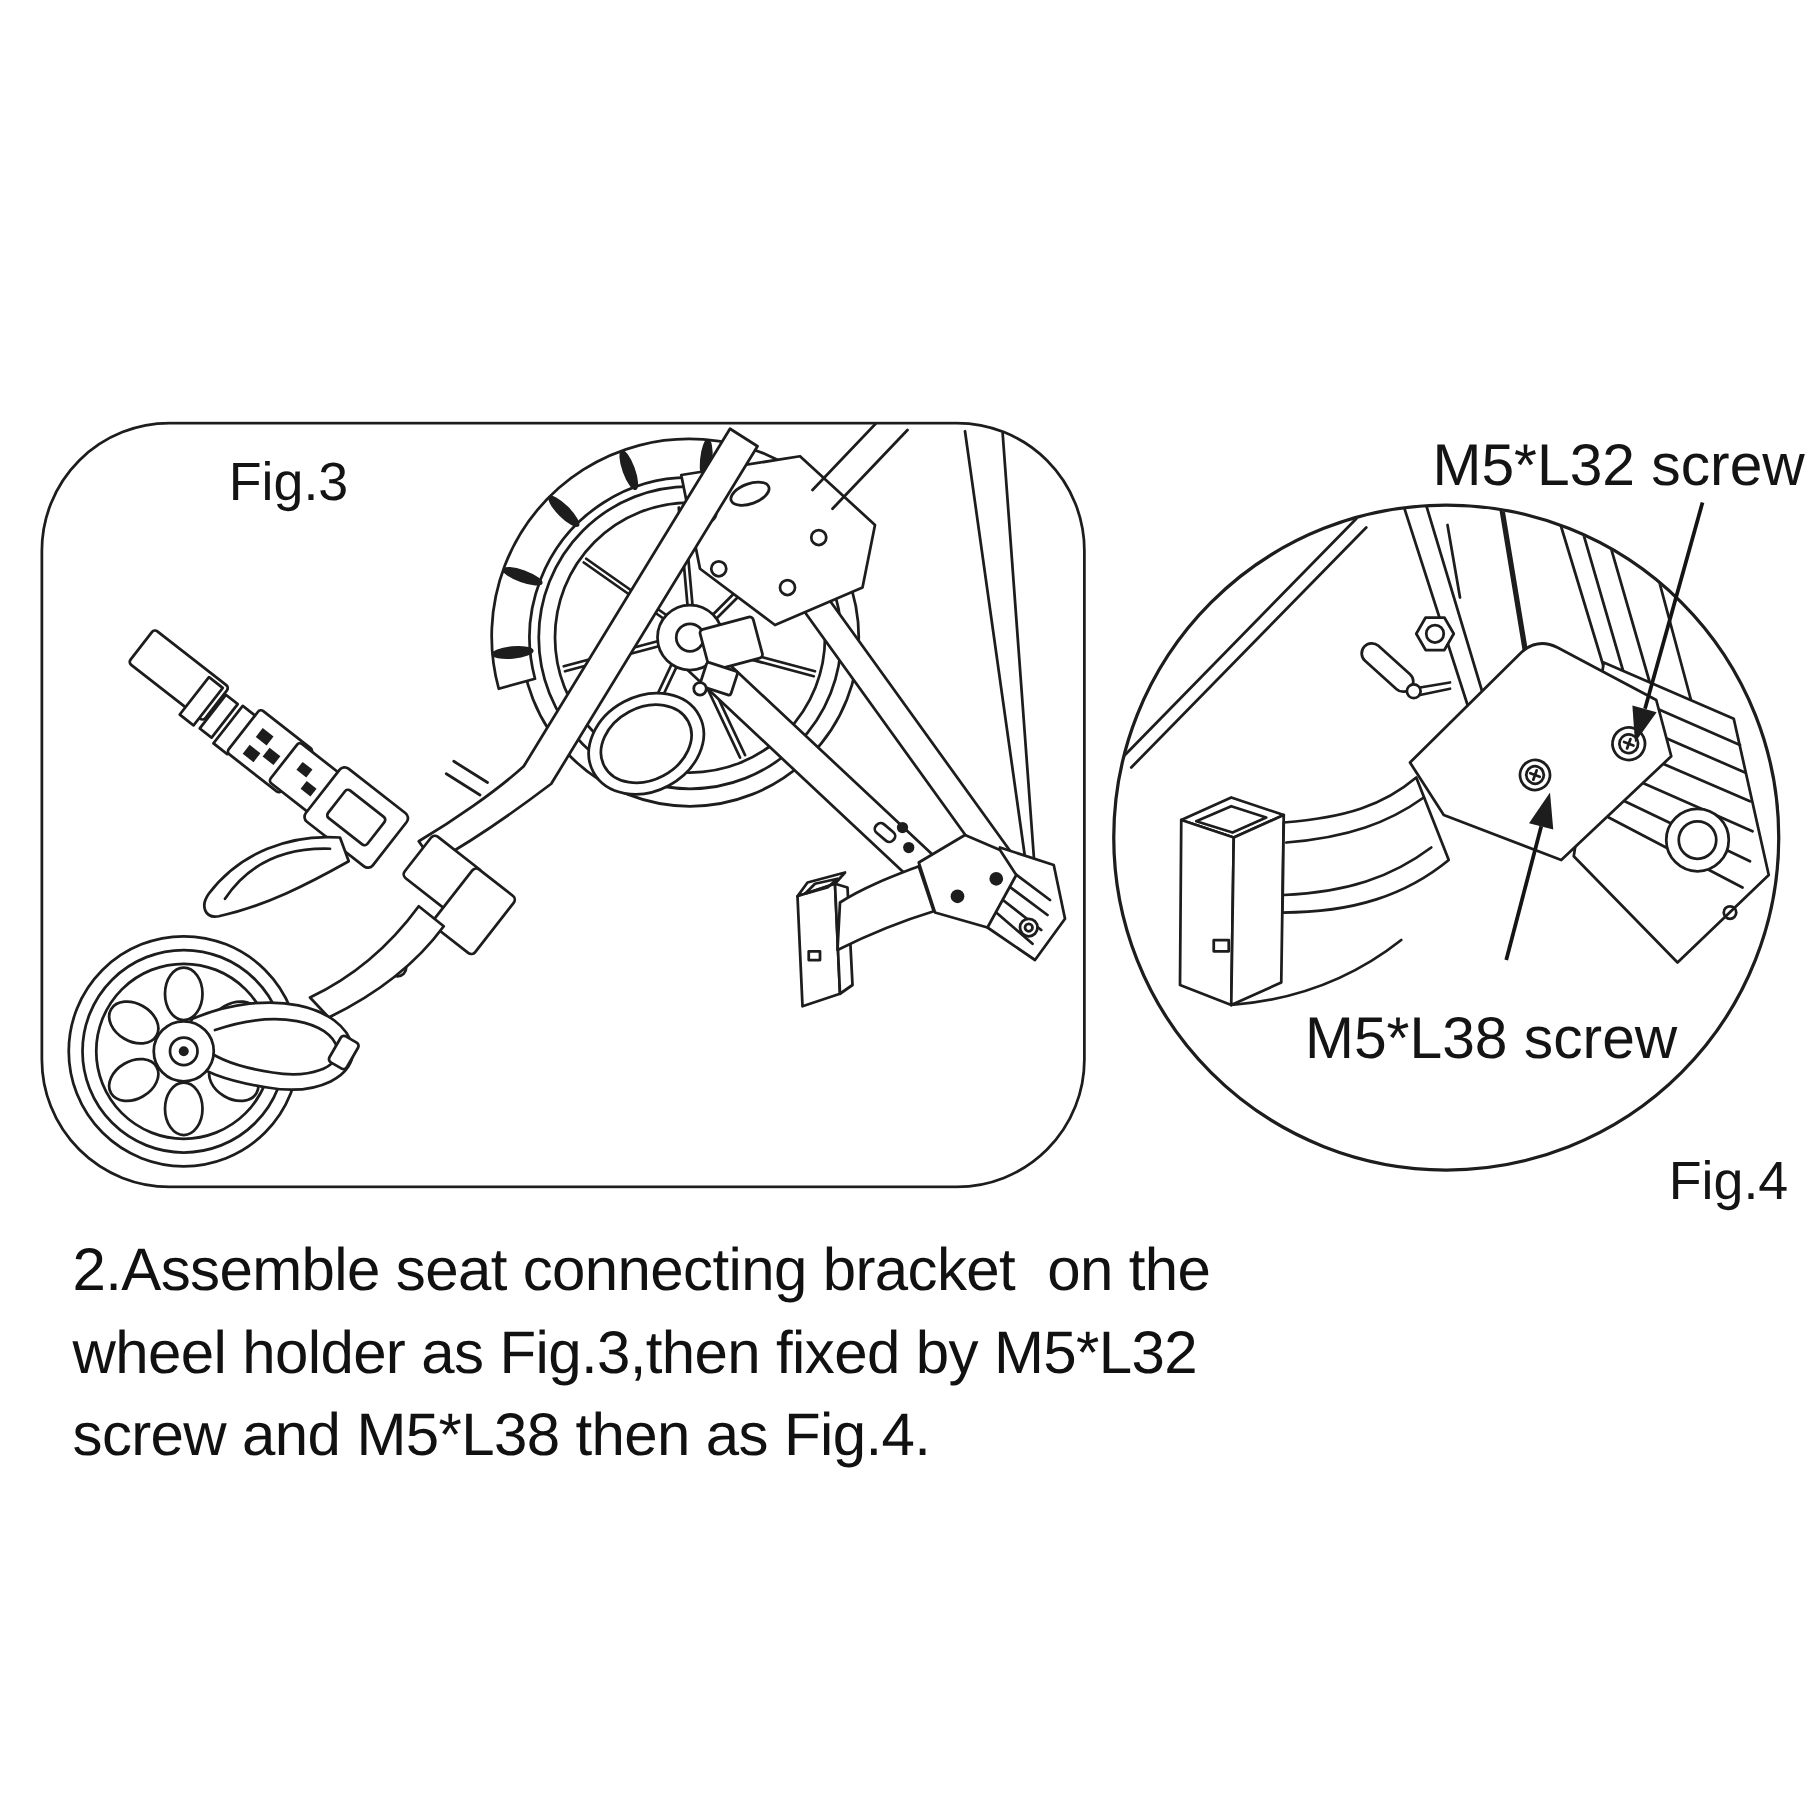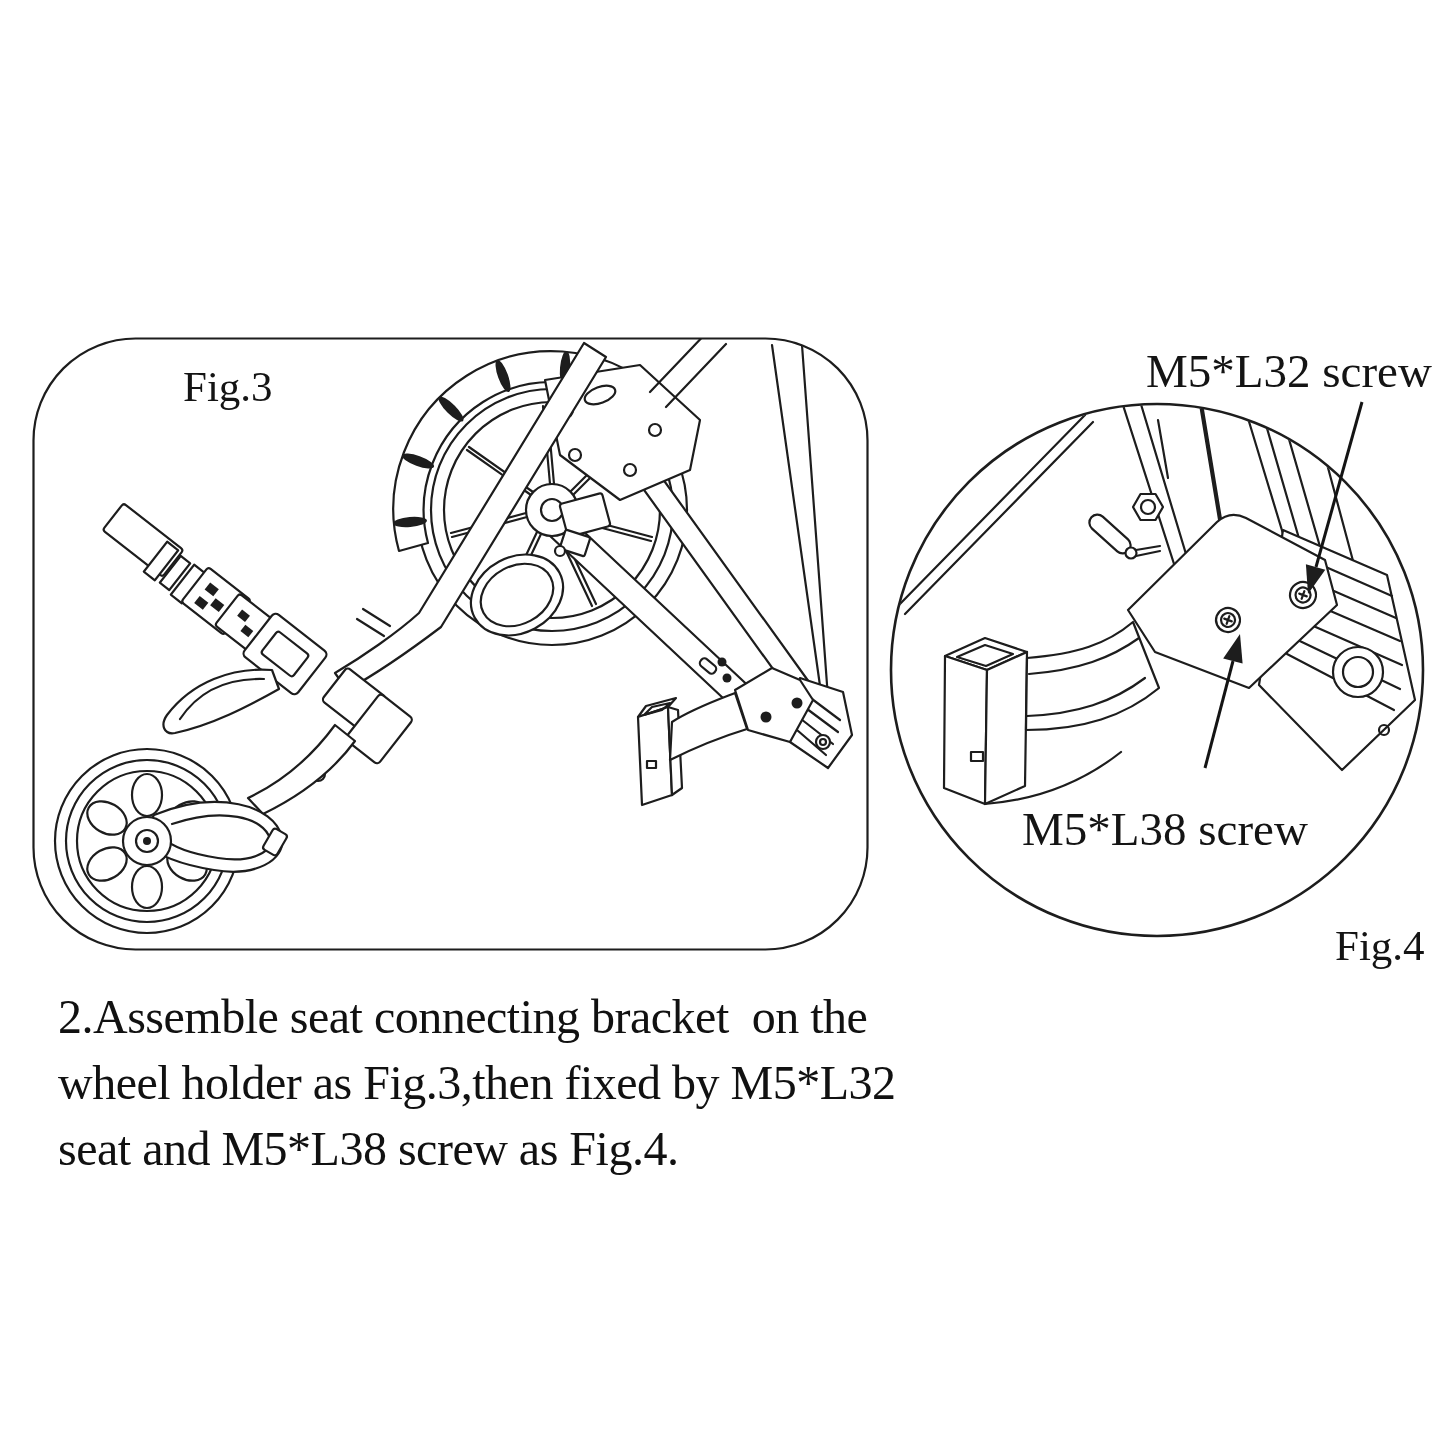--- a/index.html
+++ b/index.html
@@ -1,17 +1,17 @@
 <!DOCTYPE html>
 <html><head>
 <meta charset="utf-8">
 <style>
   html,body{margin:0;padding:0;background:#ffffff;}
   .page{position:relative;width:1445px;height:1445px;background:#ffffff;overflow:hidden;
-        font-family:Liberation Serif, serif;color:#1a1a1a;}
+        font-family:Liberation Sans, sans-serif;color:#1a1a1a;}
   .abs{position:absolute;}
   .figlabel{font-size:43px;color:#141414;white-space:pre;}
   .callout{font-size:47px;color:#141414;white-space:pre;}
   .instr{font-size:48px;line-height:66px;letter-spacing:-0.5px;color:#111;white-space:pre;}
   svg{display:block;}
   .ln{fill:none;stroke:#1d1d1d;stroke-width:2.2;stroke-linecap:round;stroke-linejoin:round;}
   .fw{fill:#ffffff;stroke:#1d1d1d;stroke-width:2.2;stroke-linejoin:round;}
   .fb{fill:#1d1d1d;stroke:none;}
   .thick{stroke-width:4.2;}
   .arr{fill:none;stroke:#141414;stroke-width:3;}
@@ -265,23 +265,23 @@
       <polygon class="fb" points="421,194 418.9,164.3 438.3,169.7"></polygon>
       <path class="arr" d="M318,368 L346,261"></path>
       <polygon class="fb" points="353,234 355.6,263.6 336.2,258.6"></polygon>
     </g>
   </svg>
 
   <div class="abs figlabel" style="left:183px;top:362px;">Fig.3</div>
 
   <div class="abs callout" style="left:1146px;top:344px;">M5*L32 screw</div>
 
-  <div class="abs callout" style="left:1022px;top:802px;text-align:center;">M5*L38 screw</div>
+  <div class="abs callout" style="left:1044px;top:802px;text-align:center;">M5*L38 screw</div>
 
   <div class="abs figlabel" style="left:1291px;top:921px;margin-left:44px;">Fig.4</div>
 
   <div class="abs" style="left:58px;top:984px;">
     <div class="instr">2.Assemble seat connecting bracket  on the</div>
     <div class="instr">wheel holder as Fig.3,then fixed by M5*L32</div>
-    <div class="instr">seat and M5*L38 screw as Fig.4.</div>
+    <div class="instr">screw and M5*L38 then as Fig.4.</div>
   </div>
 
 </div>
 
 </body></html>

